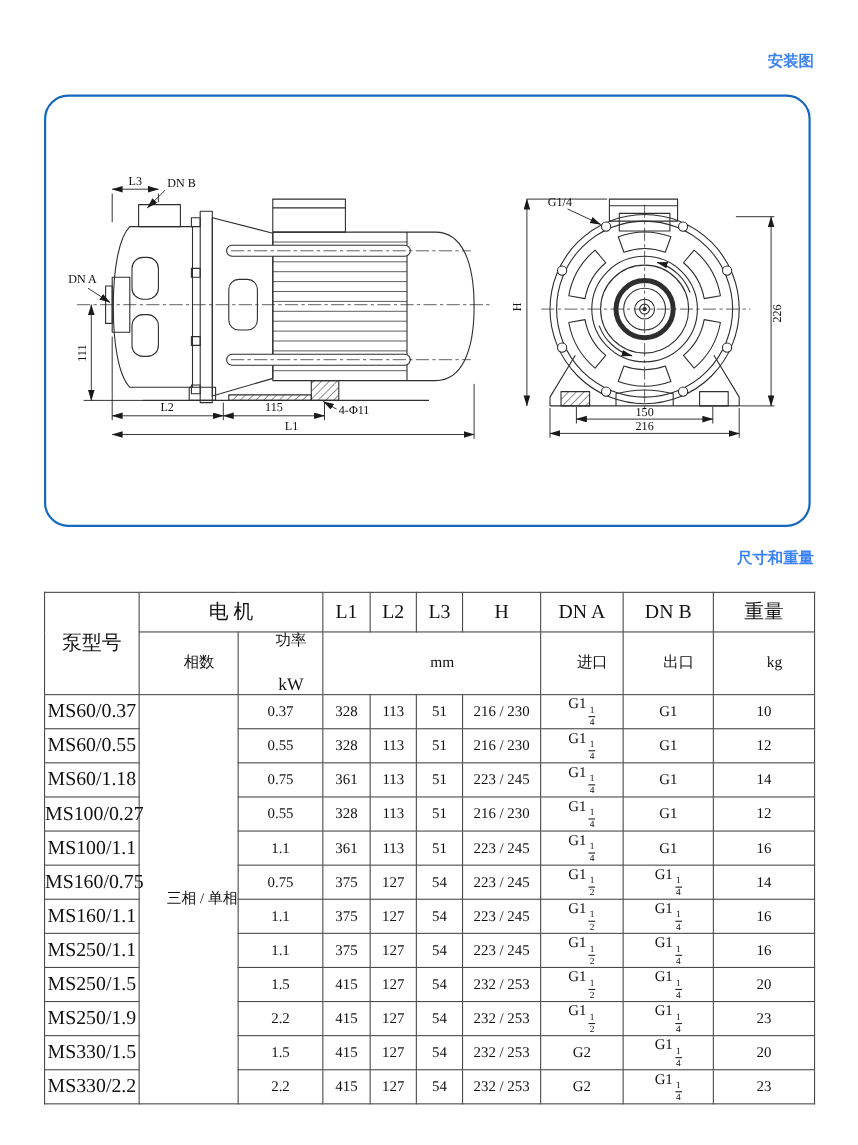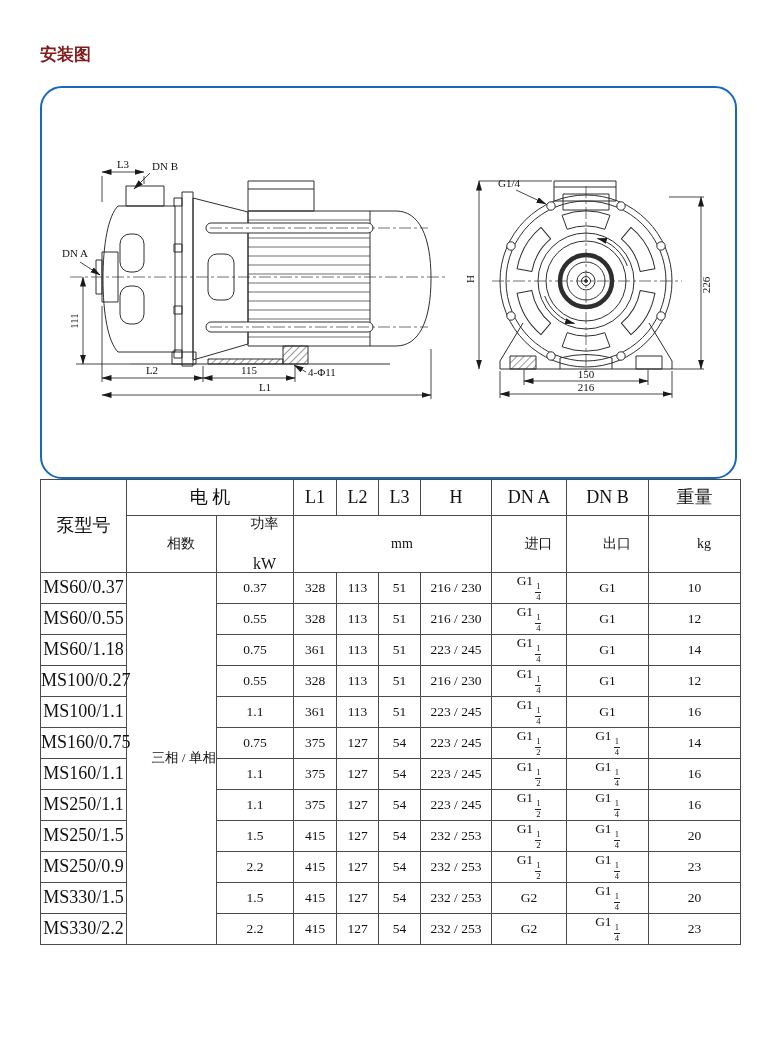--- a/index.html
+++ b/index.html
@@ -1,20 +1,20 @@
 <!DOCTYPE html>
 <html><head>
 <meta charset="utf-8">
 <style>
   html,body{margin:0;padding:0;background:#fff;}
   body{width:780px;height:1041px;position:relative;overflow:hidden;
        font-family:"Liberation Serif","DejaVu Serif",serif;color:#111;}
   .page{padding:44px 40px 0 40px;}
   .section-title{font-family:"Liberation Sans","DejaVu Sans",sans-serif;
-       font-weight:bold;font-size:17px;color:#7f1d1d;line-height:22px;margin:0;}
+       font-weight:bold;font-size:14px;color:#3b82f6;line-height:22px;margin:0;text-align:right;}
   #install-title{margin-bottom:20px;}
   #dims-title{margin-top:17px;margin-bottom:20px;}
 
   .diagram-box{width:693px;height:389px;border:2.5px solid #1568bd;border-radius:22px;
        background:#fff;display:flex;align-items:flex-start;padding-top:0;}
   .diagram-inner{display:flex;gap:4px;padding:66px 0 0 18px;}
 
   svg{display:block;}
   .draw{stroke:#2e2e2e;stroke-width:1;fill:none;stroke-linejoin:round;stroke-linecap:butt;}
   .fin{stroke:#2e2e2e;stroke-width:.7;}
@@ -224,20 +224,21 @@
           <line x1="36" y1="217" x2="36" y2="244"></line>
             <line x1="208" y1="217" x2="208" y2="244"></line>
           <line x1="36" y1="240" x2="208" y2="240" marker-start="url(#arwR)" marker-end="url(#arwR)"></line>
           <text class="dimtxt" x="122" y="237" text-anchor="middle">216</text>
         </g>
       </svg>
 
     </div>
   </div>
 
+  <h2 class="section-title" id="dims-title">尺寸和重量</h2>
 
   <table>
     <colgroup>
       <col style="width:86px">
         <col style="width:90px">
         <col style="width:77px">
       <col style="width:43px">
         <col style="width:42px">
         <col style="width:42px">
       <col style="width:71px">
@@ -403,21 +404,21 @@
               <span class="fn">1</span>
               <span class="fd">2</span>
             </span></td>
           <td><span>G1</span><span class="gfrac">
               <span class="fn">1</span>
               <span class="fd">4</span>
             </span></td>
           <td>20</td>
         </tr>
         <tr>
-          <td class="c-model">MS250/0.9</td>
+          <td class="c-model">MS250/1.9</td>
           <td>2.2</td>
           <td>415</td>
           <td>127</td>
           <td>54</td>
           <td>232 / 253</td>
           <td><span>G1</span><span class="gfrac">
               <span class="fn">1</span>
               <span class="fd">2</span>
             </span></td>
           <td><span>G1</span><span class="gfrac">

